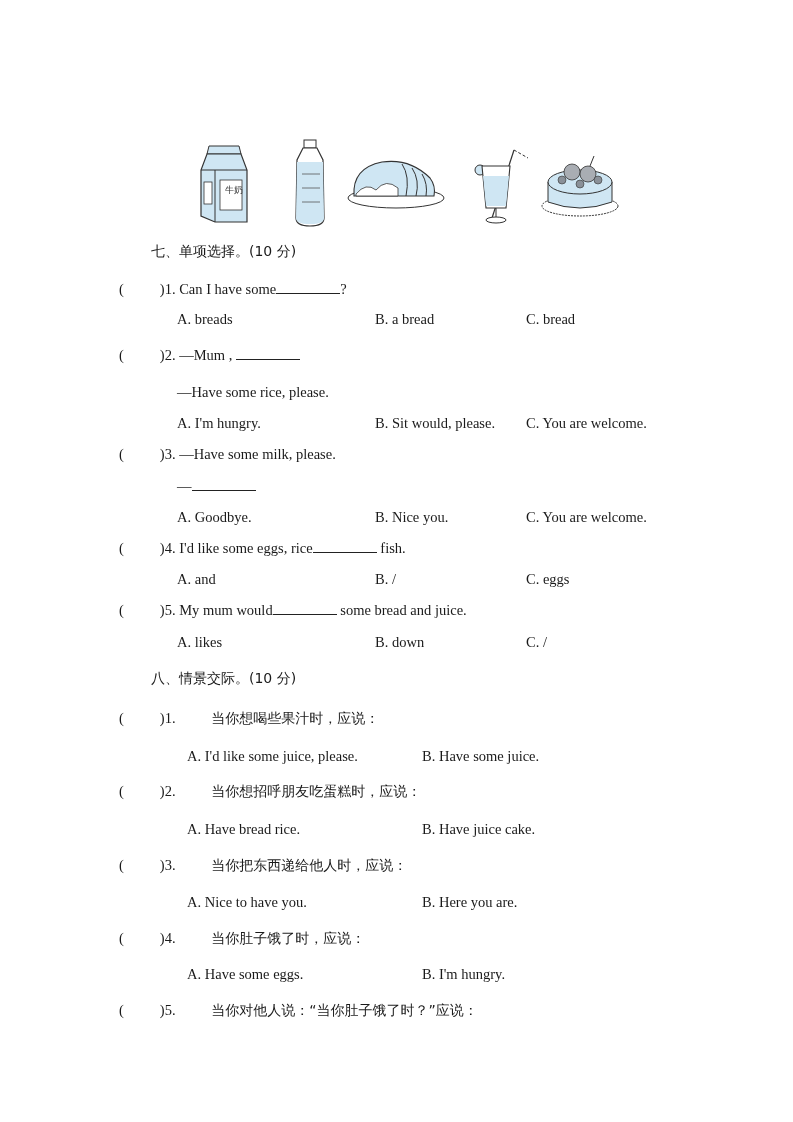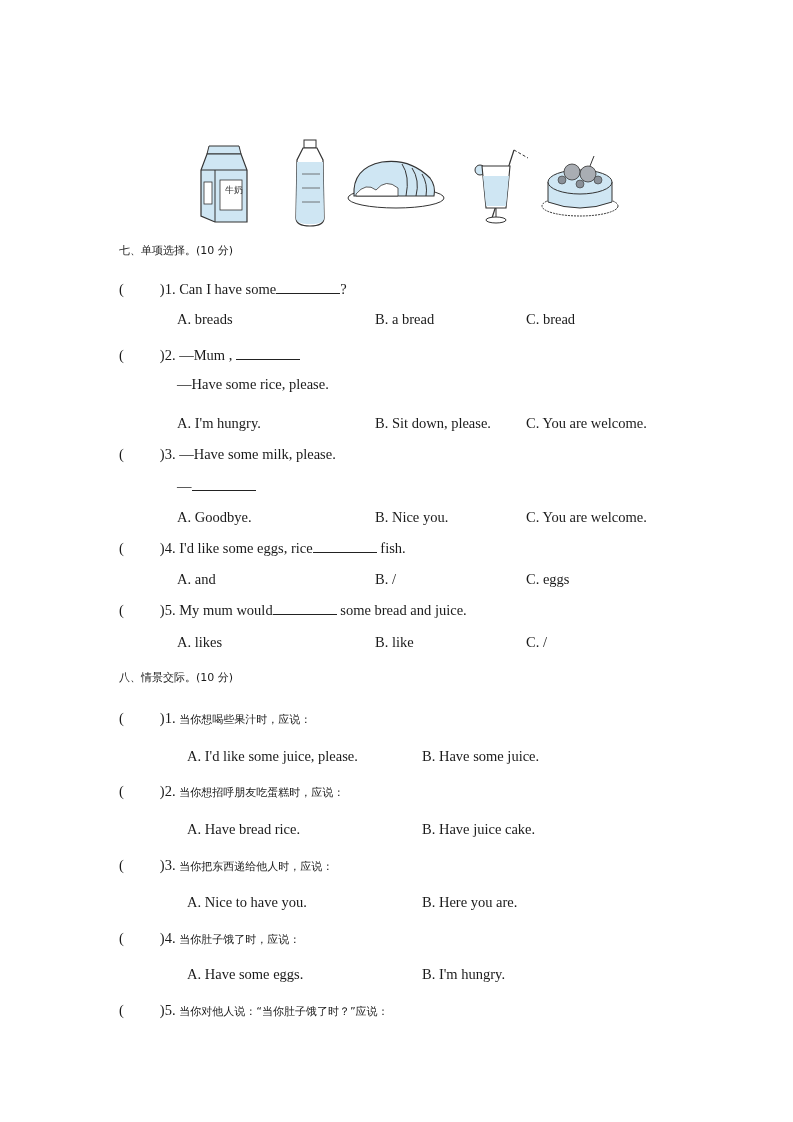--- a/index.html
+++ b/index.html
@@ -1,21 +1,21 @@
 <!DOCTYPE html>
 <html><head>
 <meta charset="utf-8">
 <style>
   html, body { margin:0; padding:0; background:#ffffff; }
   body { width:793px; height:1122px; position:relative; overflow:hidden;
          font-family:"Liberation Serif", "DejaVu Serif", serif; color:#1a1a1a; font-size:14.5px; }
   .abs { position:absolute; white-space:nowrap; }
   .pics { position:absolute; left:190px; top:138px; width:430px; height:92px; }
   .pic { position:absolute; }
-  .cjk { font-family:"DejaVu Sans", sans-serif; font-size:11px; }
+  .cjk { font-family:"DejaVu Sans", sans-serif; font-size:14px;margin-left:32px; }
   .blank { display:inline-block; border-bottom:1px solid #222; height:12px; vertical-align:baseline; }
 </style>
 </head>
 <body>
 
 <div class="pics">
 
   <svg class="pic" style="left:5px;top:6px" width="58" height="80" viewBox="0 0 58 80">
     <polygon points="14,2 44,2 46,10 12,10" fill="#cfe6f3" stroke="#333" stroke-width="1"></polygon>
     <polygon points="12,10 46,10 52,26 52,78 20,78 6,72 6,26" fill="#cfe6f3" stroke="#333" stroke-width="1.2"></polygon>
@@ -75,23 +75,23 @@
   <span>Can I have some</span><span class="blank" style="width:64px"></span><span>?</span>
 </div>
 <div class="abs" style="left:177px;top:311px">A. breads</div>
 <div class="abs" style="left:375px;top:311px">B. a bread</div>
 <div class="abs" style="left:526px;top:311px">C. bread</div>
 
 <div class="abs" style="left:119px;top:347px">
   <span>(</span><span style="display:inline-block;width:36px"></span><span>)</span><span>2.</span>
   <span>—Mum ,</span> <span class="blank" style="width:64px"></span>
 </div>
-<div class="abs" style="left:177px;top:376px">—Have some rice, please.</div>
+<div class="abs" style="left:177px;top:384px">—Have some rice, please.</div>
 <div class="abs" style="left:177px;top:415px">A. I'm hungry.</div>
-<div class="abs" style="left:375px;top:415px">B. Sit down, please.</div>
+<div class="abs" style="left:375px;top:415px">B. Sit would, please.</div>
 <div class="abs" style="left:526px;top:415px">C. You are welcome.</div>
 
 <div class="abs" style="left:119px;top:446px">
   <span>(</span><span style="display:inline-block;width:36px"></span><span>)</span><span>3.</span>
   <span>—Have some milk, please.</span>
 </div>
 <div class="abs" style="left:177px;top:478px">
   <span>—</span><span class="blank" style="width:64px"></span>
 </div>
 <div class="abs" style="left:177px;top:509px">A. Goodbye.</div>
@@ -104,21 +104,21 @@
 </div>
 <div class="abs" style="left:177px;top:571px">A. and</div>
 <div class="abs" style="left:375px;top:571px">B. /</div>
 <div class="abs" style="left:526px;top:571px">C. eggs</div>
 
 <div class="abs" style="left:119px;top:602px">
   <span>(</span><span style="display:inline-block;width:36px"></span><span>)</span><span>5.</span>
   <span>My mum would</span><span class="blank" style="width:64px"></span> <span>some bread and juice.</span>
 </div>
 <div class="abs" style="left:177px;top:634px">A. likes</div>
-<div class="abs" style="left:375px;top:634px">B. like</div>
+<div class="abs" style="left:375px;top:634px">B. down</div>
 <div class="abs" style="left:526px;top:634px">C. /</div>
 
 <div class="abs cjk" style="left:119px;top:670px">八、情景交际。(10 分)</div>
 
 <div class="abs" style="left:119px;top:710px">
   <span>(</span><span style="display:inline-block;width:36px"></span><span>)</span><span>1.</span>
   <span class="cjk">当你想喝些果汁时，应说：</span>
 </div>
 <div class="abs" style="left:187px;top:748px">A. I'd like some juice, please.</div>
 <div class="abs" style="left:422px;top:748px">B. Have some juice.</div>

